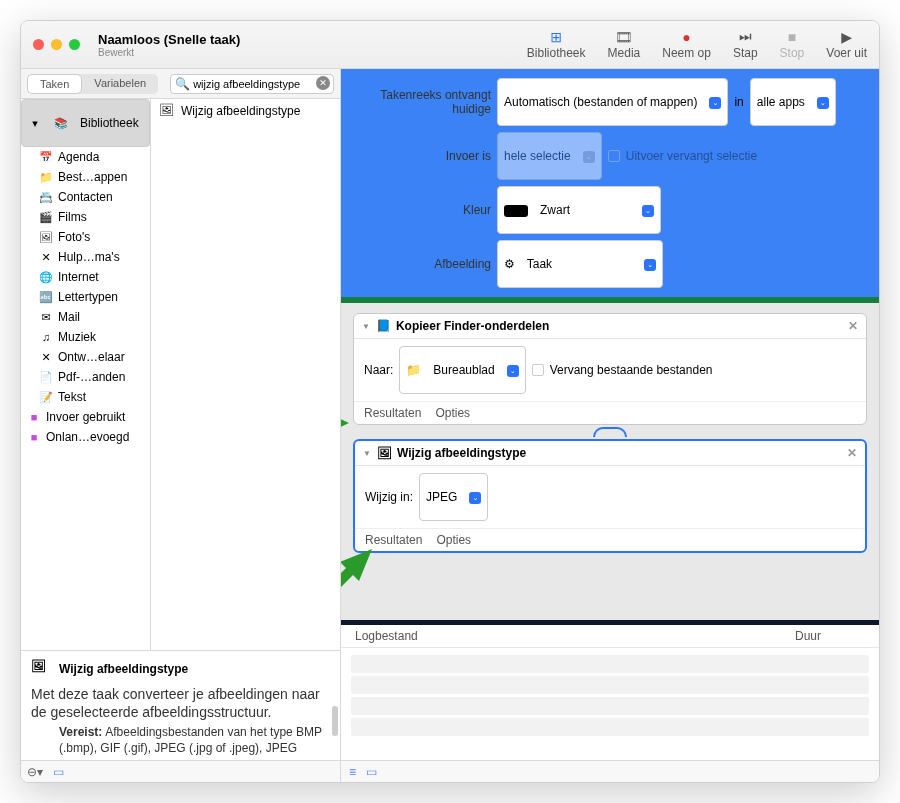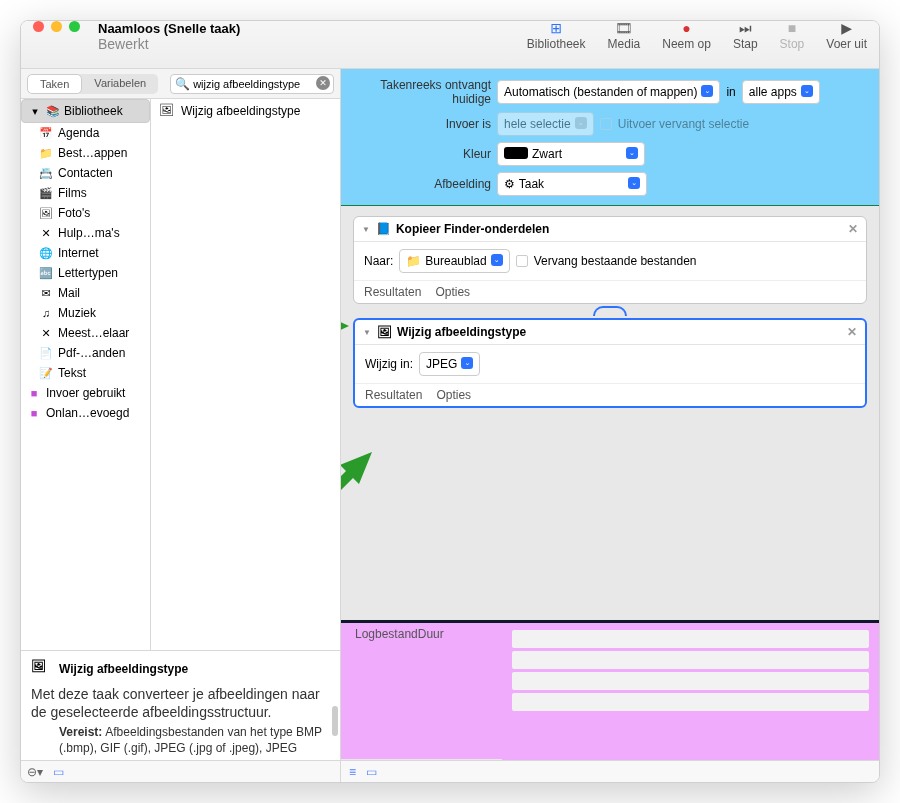--- a/index.html
+++ b/index.html
@@ -1,24 +1,24 @@
 <!DOCTYPE html>
 <html><head>
 <meta charset="utf-8">
 <style>
 *{box-sizing:border-box;margin:0;padding:0;font-family:-apple-system,BlinkMacSystemFont,"Helvetica Neue",sans-serif;font-size:12px}
 body{background:#fff;display:flex;justify-content:center;padding:20px}
 .window{width:860px;height:763px;background:#fff;border:1px solid #d0d0d0;border-radius:8px;box-shadow:0 10px 40px rgba(0,0,0,0.2);overflow:hidden;display:flex;flex-direction:column;position:relative}
-.titlebar{height:48px;background:linear-gradient(#f6f6f6,#eeeeee);border-bottom:1px solid #d8d8d8;display:flex;align-items:flex-start;padding:0 12px}
+.titlebar{height:48px;background:linear-gradient(#f6f6f6,#eeeeee);border-bottom:1px solid #d8d8d8;display:flex;align-items:center;padding:0 12px}
 .lights{display:flex;gap:7px;margin-right:14px}
 .light{width:11px;height:11px;border-radius:50%}
 .red{background:#ff5f57}.yellow{background:#febc2e}.green{background:#28c840}
 .titleblock{flex:0 0 auto;margin-left:4px}
 .title{font-weight:600;font-size:13px}
-.subtitle{font-size:14px;color:#888}
+.subtitle{font-size:10px;color:#888}
 .toolbar{margin-left:auto;display:flex;gap:22px}
 .tbtn{display:flex;flex-direction:column;align-items:center;gap:2px;color:#555;font-size:10px;cursor:pointer}
 .tbtn .ic{width:18px;height:14px;display:flex;align-items:center;justify-content:center;font-size:14px}
 .tbtn.rec .ic{color:#d83434}
 .tbtn.dis{opacity:.4}
 .body{flex:1;display:flex;overflow:hidden}
 .leftcol{width:320px;display:flex;flex-direction:column;border-right:1px solid #d8d8d8}
 .tabbar{height:30px;display:flex;align-items:center;padding:4px 6px;gap:12px;border-bottom:1px solid #d8d8d8;background:#f4f4f4}
 .seg{display:flex;background:#e4e4e4;border-radius:5px;overflow:hidden}
 .seg span{padding:3px 12px;font-size:11px;color:#555}
@@ -38,39 +38,39 @@
 .resrow .ic{width:16px;height:16px}
 .desc{height:110px;border-top:1px solid #d8d8d8;padding:8px 10px;overflow:hidden;background:#fff;position:relative}
 .desc .scrollhint{position:absolute;right:2px;top:50%;width:6px;height:30px;background:#ccc;border-radius:3px}
 .desc h3{font-size:15px;font-weight:700;margin-bottom:6px;display:flex;align-items:center;gap:8px}
 .desc h3 .dic{width:20px;height:20px;display:inline-block}
 .desc p{font-size:14px;color:#333;line-height:1.3;margin-bottom:4px}
 .desc .req{font-size:10.5px;margin-left:28px}
 .desc .req b{font-weight:700}
 .footerleft{height:22px;border-top:1px solid #d8d8d8;display:flex;align-items:center;padding:0 6px;gap:10px;background:#f8f8f8;font-size:12px;color:#666}
 .rightcol{flex:1;display:flex;flex-direction:column;background:#e8e8e8}
-.cfg{background:#7dd3fc;border-bottom:1px solid #15803d;padding:6px 10px}
+.cfg{background:#3b82f6;border-bottom:6px solid #15803d;padding:6px 10px}
 .cfgrow{display:flex;align-items:center;gap:6px;padding:3px 0;font-size:11px}
 .cfgrow .lab{width:140px;text-align:right;color:#333}
-.sel{border:1px solid #ccc;border-radius:4px;padding:4px 6px;background:#fff;display:flex;align-items:flex-start;gap:4px;font-size:11px}
+.sel{border:1px solid #ccc;border-radius:4px;padding:16px 6px;background:#fff;display:flex;align-items:flex-end;gap:12px;font-size:11px}
 .sel .ar{width:12px;height:12px;background:#2b73ff;border-radius:3px;display:flex;align-items:center;justify-content:center;color:#fff;font-size:7px}
 .sel.dis{opacity:.45}
 .chk{width:12px;height:12px;border:1px solid #ccc;border-radius:2px}
 .workflow{flex:1;overflow-y:auto;padding:10px 12px;position:relative}
 .action{background:#fff;border:1px solid #c8c8c8;border-radius:6px;margin-bottom:14px;position:relative}
 .action.selected{border:2px solid #2b73ff}
 .achead{display:flex;align-items:center;gap:6px;padding:5px 8px;border-bottom:1px solid #e4e4e4;font-size:11px;font-weight:600}
 .achead .disc{color:#888;font-size:8px}
 .achead .aic{width:14px;height:14px}
 .achead .close{margin-left:auto;color:#999;cursor:pointer}
 .acbody{padding:7px 10px;display:flex;align-items:center;gap:6px;font-size:11px}
 .acfoot{padding:4px 10px;display:flex;gap:14px;font-size:11px;color:#555;border-top:1px solid #eee}
 .connector{height:10px;display:flex;justify-content:center;margin:-12px 0 2px}
 .connector::before{content:"";width:30px;height:8px;border:2px solid #2b73ff;border-bottom:none;border-radius:10px 10px 0 0}
-.logpane{height:140px;background:#f0abfc;border-top:3px solid #0f172a;display:flex;flex-direction:row}
+.logpane{height:140px;background:#ffffff;border-top:5px solid #0f172a;display:flex;flex-direction:column}
 .loghead{display:flex;padding:4px 14px;font-size:11px;color:#555;border-bottom:1px solid #e8e8e8}
 .loghead .c1{flex:1}
 .logrows{flex:1;overflow-y:auto;padding:4px 10px}
 .logrow{height:18px;background:#f2f2f2;margin:3px 0;border-radius:2px}
 .footerright{height:22px;border-top:1px solid #d8d8d8;display:flex;align-items:center;padding:0 8px;gap:10px;color:#4a7dff;background:#f8f8f8}
 .arrow{position:absolute;pointer-events:none}
 .arrow svg{display:block}
 .iconbox{display:inline-block;border-radius:3px}
 </style>
 </head>
@@ -171,21 +171,21 @@
           <div class="librow sub">
               <span class="ic">✉</span>
               <span>Mail</span>
             </div>
           <div class="librow sub">
               <span class="ic">♫</span>
               <span>Muziek</span>
             </div>
           <div class="librow sub">
               <span class="ic">✕</span>
-              <span>Meest…elaar</span>
+              <span>Ontw…elaar</span>
             </div>
           <div class="librow sub">
               <span class="ic">📄</span>
               <span>Pdf-…anden</span>
             </div>
           <div class="librow sub">
               <span class="ic">📝</span>
               <span>Tekst</span>
             </div>
           <div class="librow">

